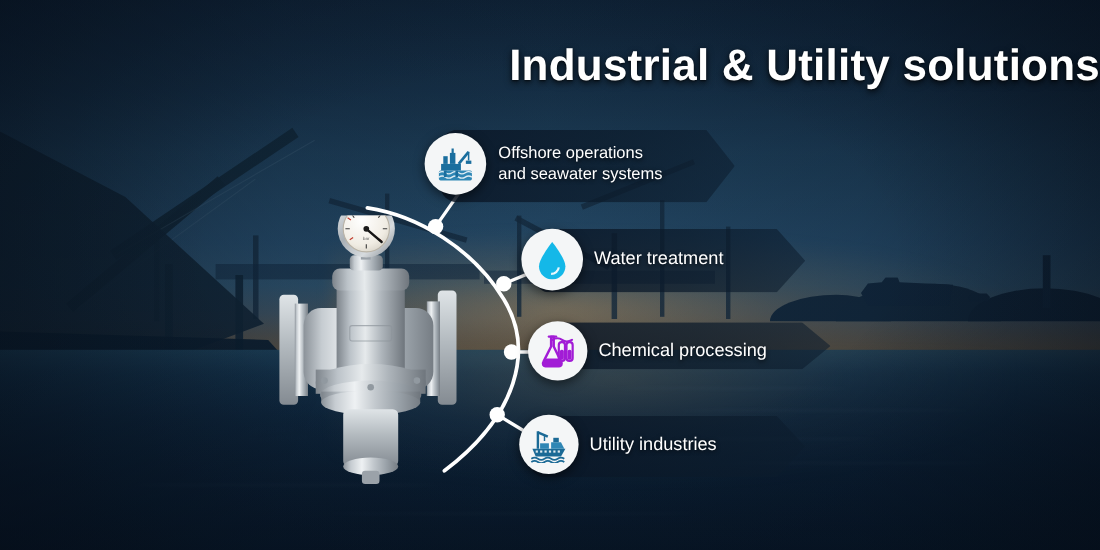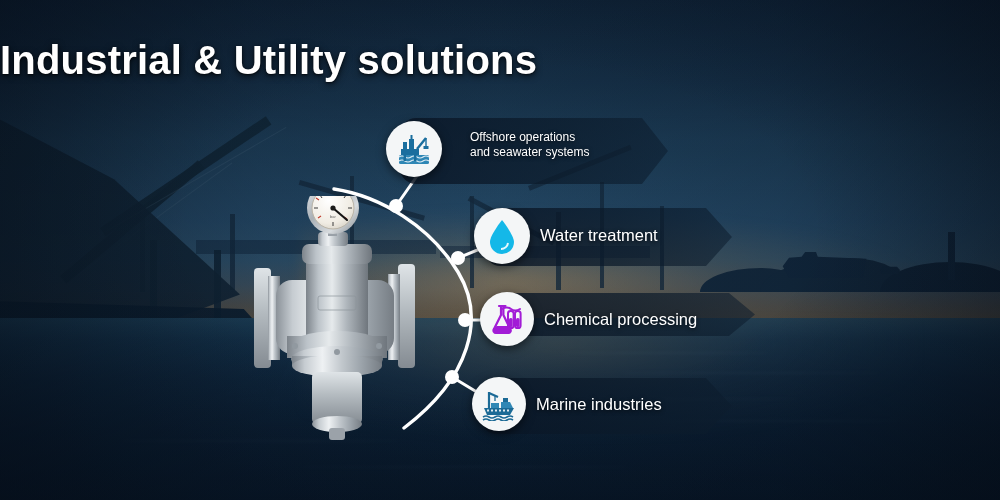--- a/index.html
+++ b/index.html
@@ -99,21 +99,21 @@
       linear-gradient(to right, rgba(8,20,34,.55) 0%, rgba(12,32,54,.28) 26%, rgba(14,44,72,.14) 50%, rgba(10,30,52,.30) 78%, rgba(7,18,32,.55) 100%),
       linear-gradient(to bottom, rgba(10,26,44,.62) 0%, rgba(12,34,56,.20) 28%, rgba(10,30,52,.18) 58%, rgba(6,16,30,.62) 100%);
   }
   .vignette{
     position:absolute;inset:0;
     background:radial-gradient(ellipse 78% 82% at 50% 46%, rgba(0,0,0,0) 40%, rgba(3,10,20,.55) 100%);
   }
 
   
   .title{
-    position:absolute;left:0;right:0;top:38px;text-align:left;
+    position:absolute;left:0;right:0;top:38px;text-align:right;
     color:#ffffff;font-size:40px;font-weight:bold;letter-spacing:.2px;
     text-shadow:0 2px 7px rgba(0,0,0,.72), 0 1px 2px rgba(0,0,0,.6);
   }
 
   
   #connectors{position:absolute;left:0;top:0;width:1000px;height:500px;}
 
   
   #valve{position:absolute;left:248px;top:196px;width:210px;height:255px;}
 
@@ -134,21 +134,21 @@
   .item-label{
     position:absolute;color:#ffffff;
     text-shadow:0 1px 4px rgba(0,0,0,.75);
     white-space:pre-line;line-height:1.28;
   }
 
   
   #item-0{left:386px;top:118px;width:282px;height:66px;}
   #item-0 .banner{left:14px;width:268px;border-radius:16px 0 0 16px;}
   #item-0 .icon-circle{left:0;top:3px;width:56px;height:56px;}
-  #item-0 .item-label{left:84px;top:12px;font-size:12px;}
+  #item-0 .item-label{left:67px;top:12px;font-size:15px;}
 
   #item-1{left:474px;top:208px;width:258px;height:58px;text-align:center;}
   #item-1 .banner{left:12px;width:246px;border-radius:14px 0 0 14px;}
   #item-1 .icon-circle{left:0;top:0;width:56px;height:56px;}
   #item-1 .item-label{left:66px;top:17px;font-size:16.5px;}
 
   #item-2{left:480px;top:293px;width:275px;height:43px;}
   #item-2 .banner{left:10px;width:265px;border-radius:14px 0 0 14px;}
   #item-2 .icon-circle{left:0;top:-1px;width:54px;height:54px;}
   #item-2 .item-label{left:64px;top:16px;font-size:16.5px;}
@@ -384,16 +384,16 @@
         <path d="M20 21 L20 15 L29 15 L32 21 Z" fill="#2f87b5"></path>
         <rect x="22" y="11" width="5" height="4" fill="#1b6a96"></rect>
         <rect x="10" y="16" width="8" height="5" fill="#2f87b5"></rect>
         <line x1="8" y1="5" x2="8" y2="21" stroke="#1b6a96" stroke-width="2.2"></line>
         <path d="M8 6 L17 10" stroke="#1b6a96" stroke-width="2.2"></path>
         <line x1="14" y1="8.8" x2="14" y2="14" stroke="#1b6a96" stroke-width="1.3"></line>
         <path d="M2 30 q3 -2 6 0 t6 0 t6 0 t6 0 t6 0" stroke="#1b6a96" stroke-width="1.6" fill="none"></path>
         <path d="M2 33 q3 -2 6 0 t6 0 t6 0 t6 0 t6 0" stroke="#1b6a96" stroke-width="1.6" fill="none"></path>
       </svg>
     </div>
-    <div class="item-label">Marine industries</div>
+    <div class="item-label">Utility industries</div>
   </div>
 
 </div>
 
 </body></html>

